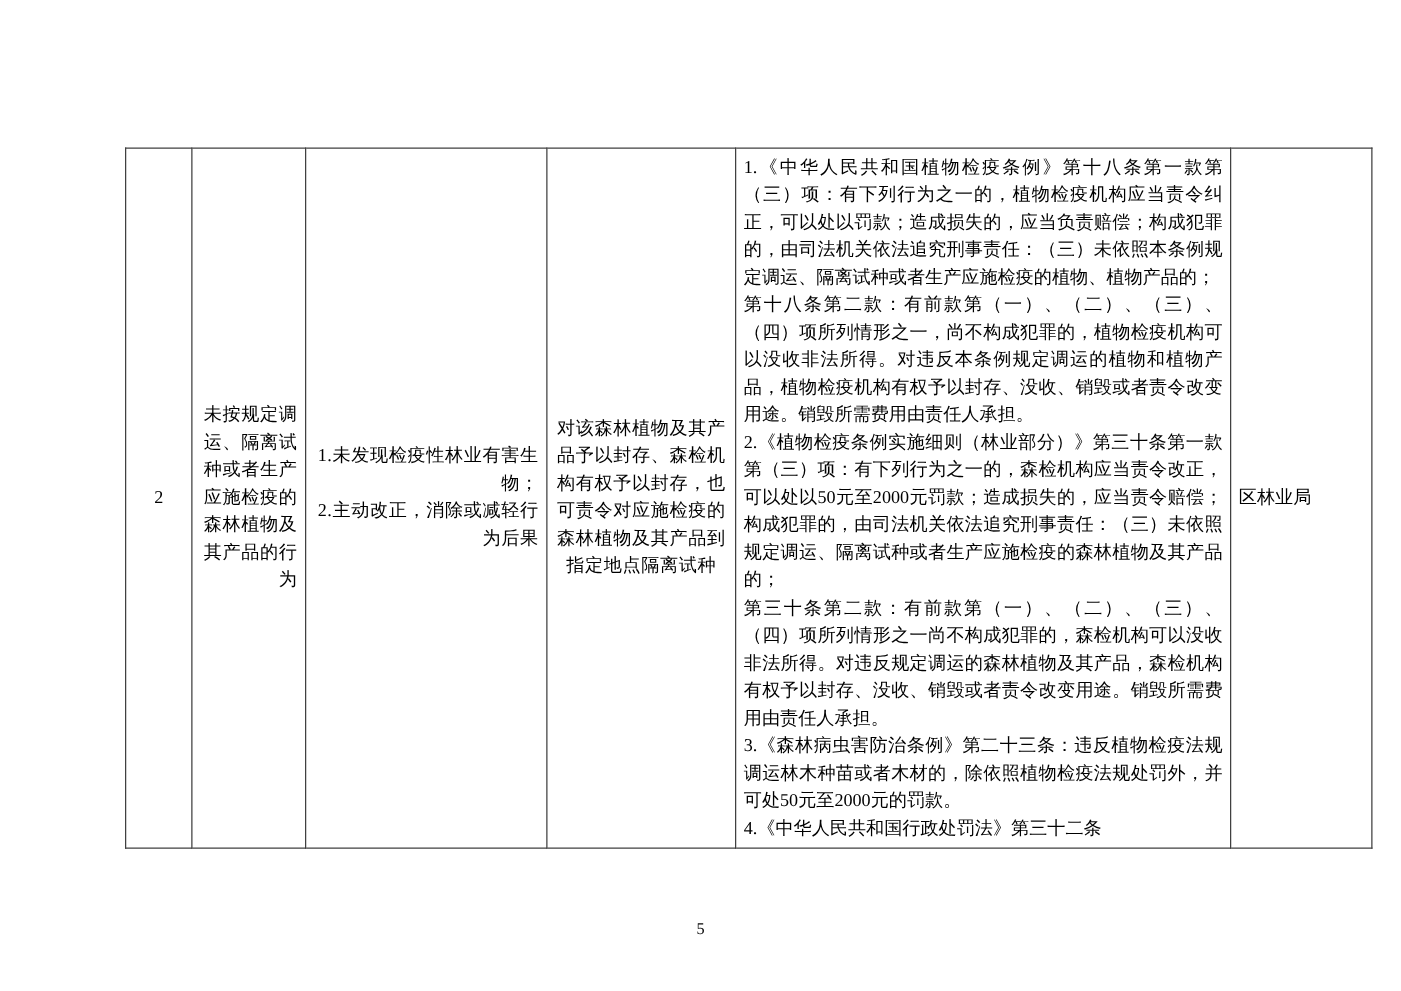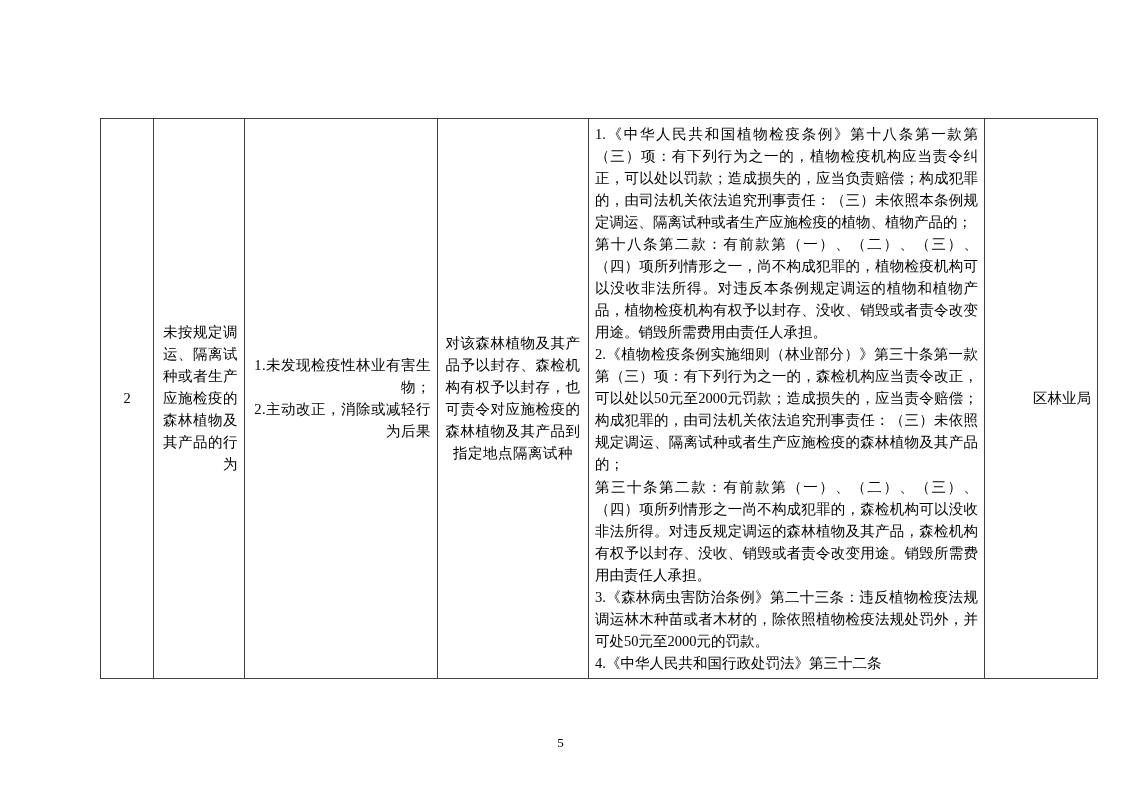--- a/index.html
+++ b/index.html
@@ -29,21 +29,21 @@
     vertical-align: middle;
     padding: 4px 6px;
     font-size: 14.5px;
     line-height: 1.52;
   }
   .col-no    { width: 40px;  text-align: center; }
   .col-act   { width: 78px;  text-align: right; }
   .col-cond  { width: 180px; text-align: right; }
   .col-meas  { width: 138px; text-align: center; }
   .col-basis { width: 383px; text-align: left; vertical-align: top; }
-  .col-org   { width: 100px; text-align: right; }
+  .col-org   { width: 100px; text-align: left; }
 
   .cell-text {
     display: block;
     white-space: pre-wrap;
     word-break: break-all;
   }
   .col-act .cell-text,
   .col-cond .cell-text,
   .col-meas .cell-text {
     letter-spacing: 0.5px;

